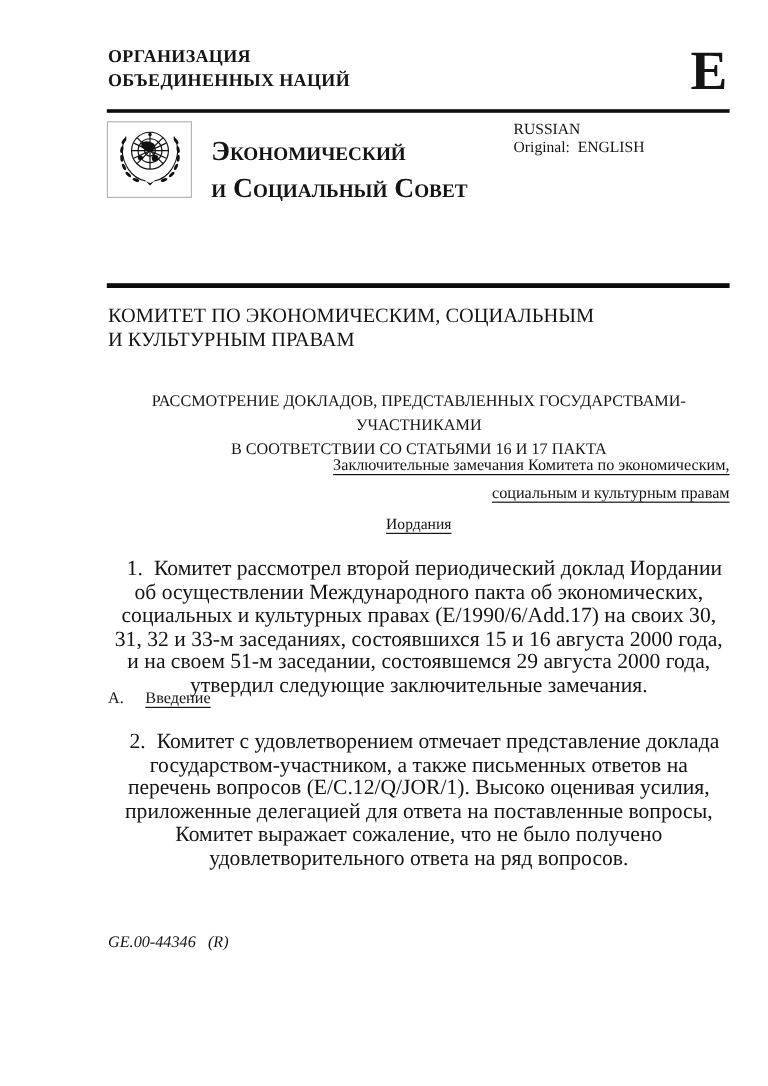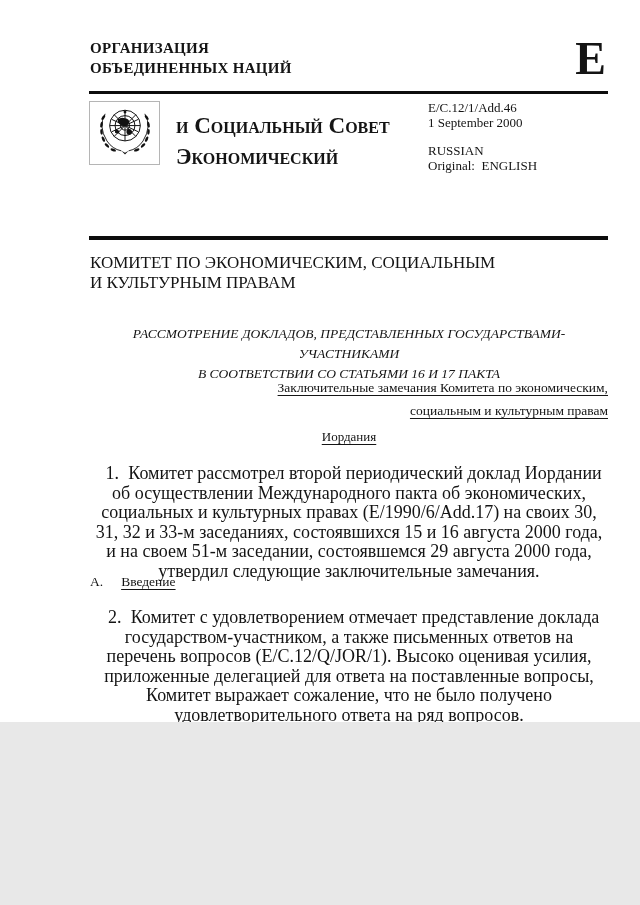--- a/index.html
+++ b/index.html
@@ -1,20 +1,20 @@
 <!DOCTYPE html>
 <html><head>
 <meta charset="utf-8">
 <style>
   * { margin: 0; padding: 0; box-sizing: border-box; }
   html, body { background: #e8e8e8; }
   .page {
     position: relative;
     width: 640px;
-    height: 722px;
+    height: 905px;
     background: #ffffff;
     font-family: "Liberation Serif", "DejaVu Serif", serif;
     color: #141414;
     overflow: hidden;
   }
   
   .org-block {
     position: absolute; left: 90px; top: 38px;
     font-weight: bold; font-size: 15px; line-height: 20px;
     letter-spacing: 0.3px;
@@ -45,21 +45,21 @@
   }
   .distr-block .group { margin-bottom: 13px; }
   .distr-block .pre { white-space: pre; }
   
   .committee {
     position: absolute; left: 90px; top: 253px;
     font-size: 17px; line-height: 20px;
   }
   .doc-title {
     position: absolute; left: 90px; right: 32px; top: 324px;
-    text-align: center; font-size: 13.5px; line-height: 20px; font-style: italic;
+    text-align: center; font-size: 13.5px; line-height: 20px;
   }
   .doc-subtitle {
     position: absolute; left: 90px; right: 32px; top: 377px;
     text-align: right; font-size: 13.5px; line-height: 22.5px;
   }
   .u { text-decoration: underline; text-underline-offset: 3px; }
   .country {
     position: absolute; left: 90px; right: 32px; top: 429px;
     text-align: center; font-size: 13px;
   }
@@ -133,29 +133,25 @@
           <ellipse cx="58" cy="40" rx="3.2" ry="1.4" transform="rotate(115 58 40)"></ellipse>
           <ellipse cx="54" cy="47" rx="3.2" ry="1.4" transform="rotate(135 54 47)"></ellipse>
           <ellipse cx="47" cy="52" rx="3.2" ry="1.4" transform="rotate(160 47 52)"></ellipse>
           <path d="M30 53 l4 4 l4 -4 l-4 2 z"></path>
         </g>
       </svg>
     </span>
   </div>
 
   <div class="council-name">
+    <div>Экономический</div>
     <div>и Социальный Совет</div>
-    <div>Экономический</div>
   </div>
 
   <div class="distr-block">
-    <div class="group">
-      <div>E/C.12/1/Add.46</div>
-      <div>1 September 2000</div>
-    </div>
     <div class="group">
       <div>RUSSIAN</div>
       <div class="pre">Original:  ENGLISH</div>
     </div>
   </div>
 
   <div class="rule rule-2"></div>
 
   <div class="committee">
     <div>КОМИТЕТ ПО ЭКОНОМИЧЕСКИМ, СОЦИАЛЬНЫМ</div>

